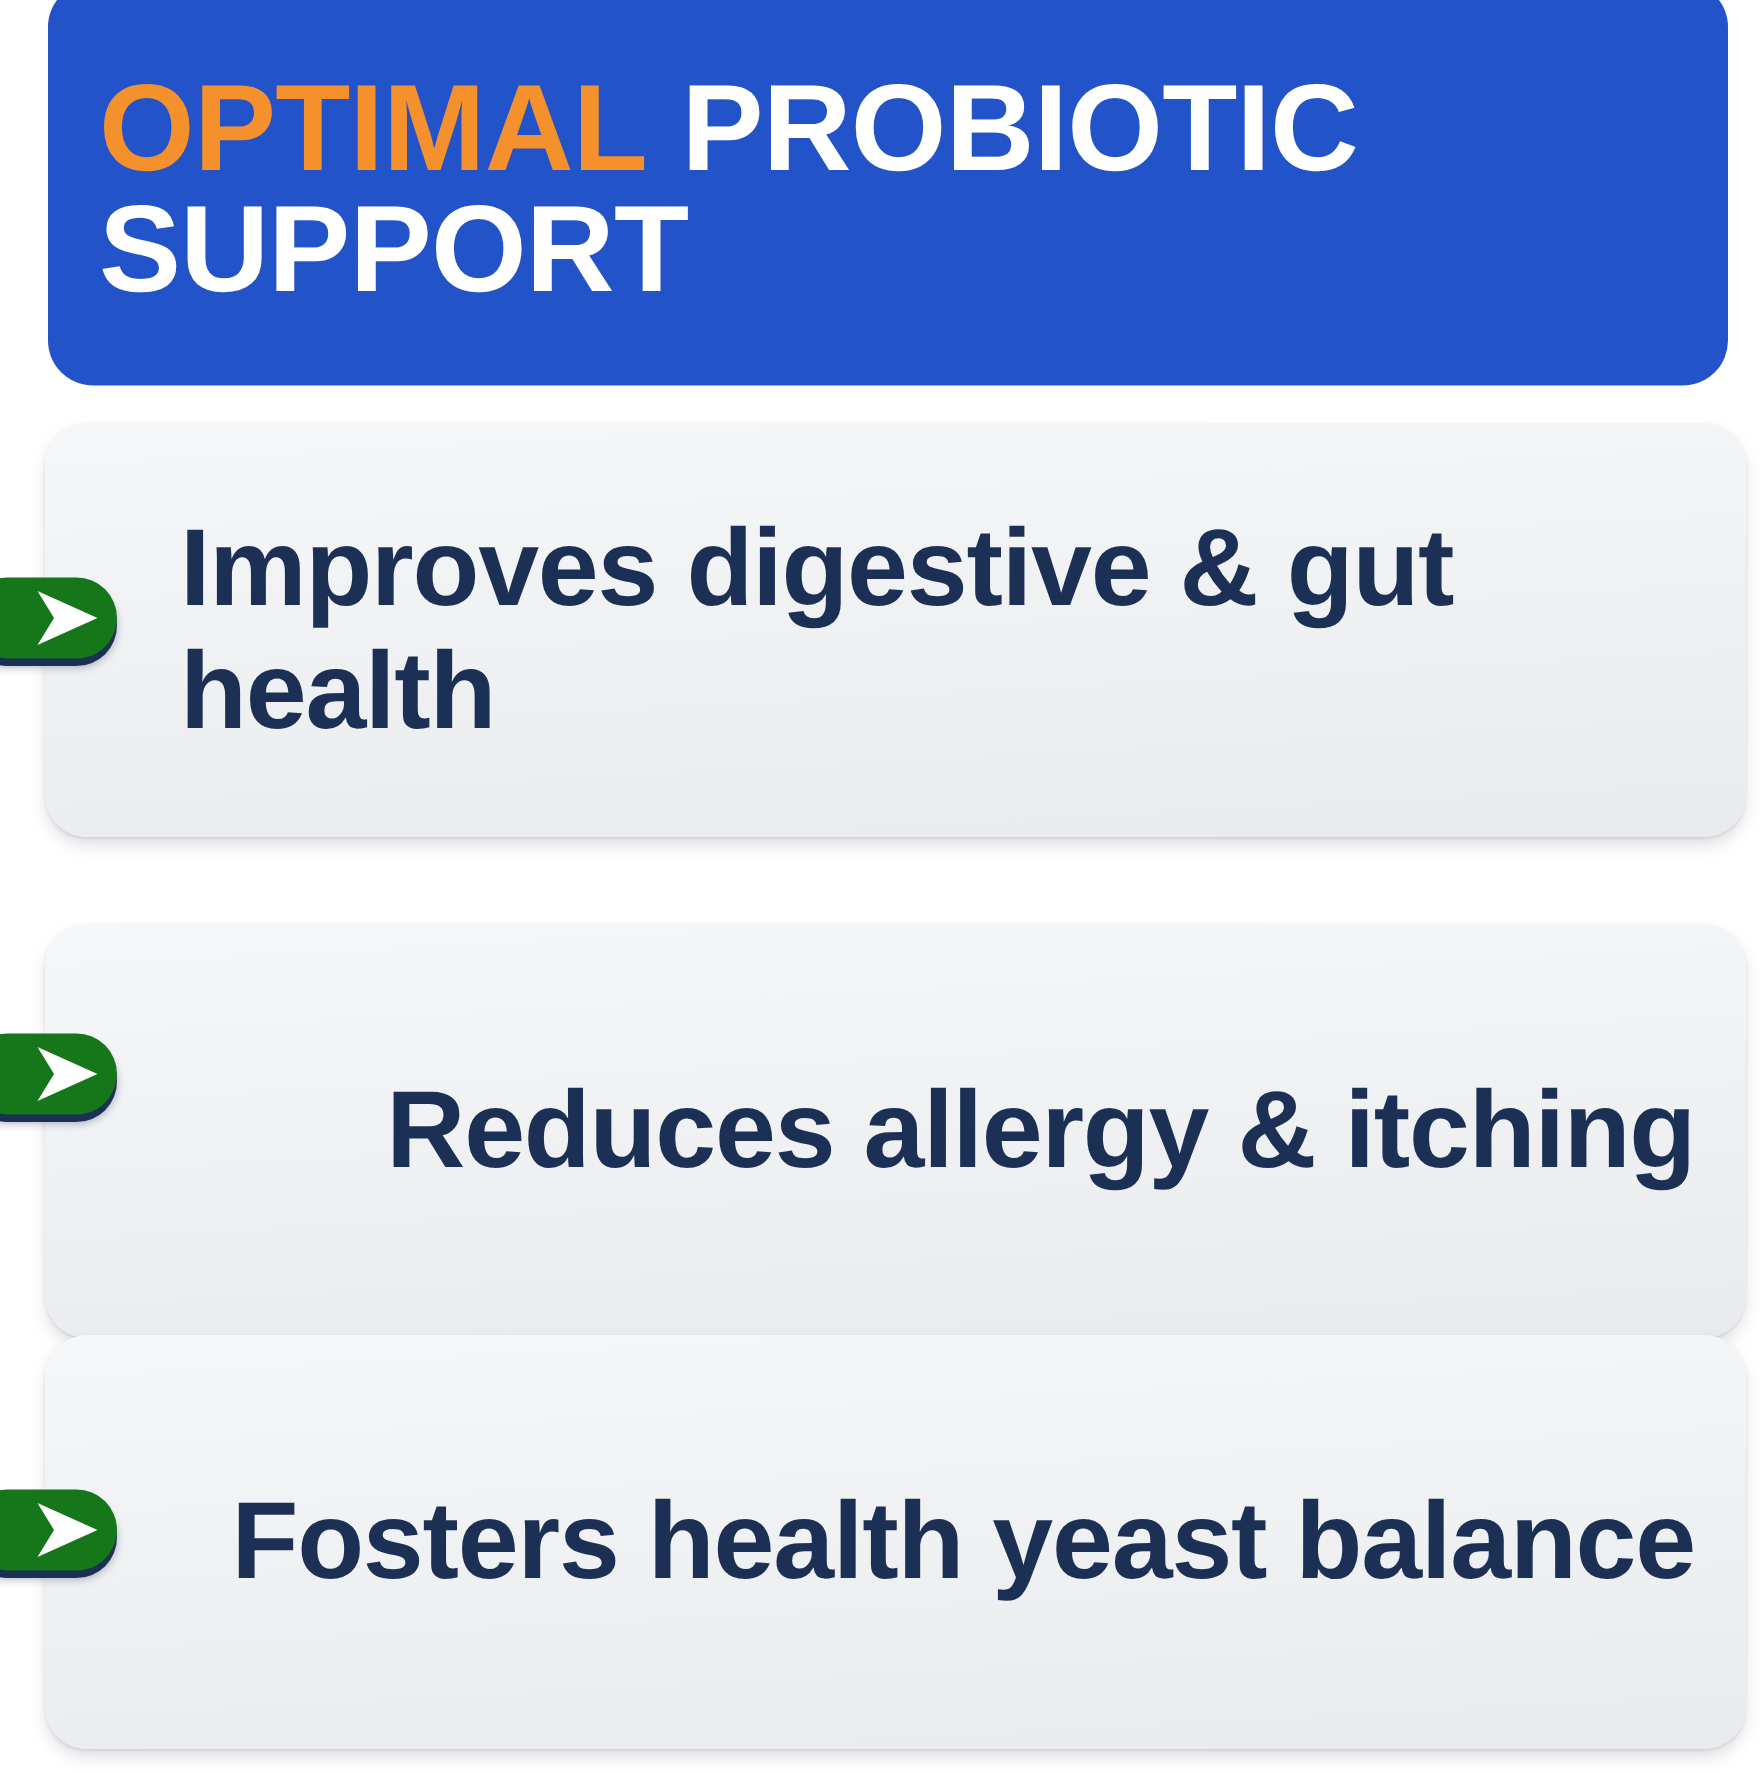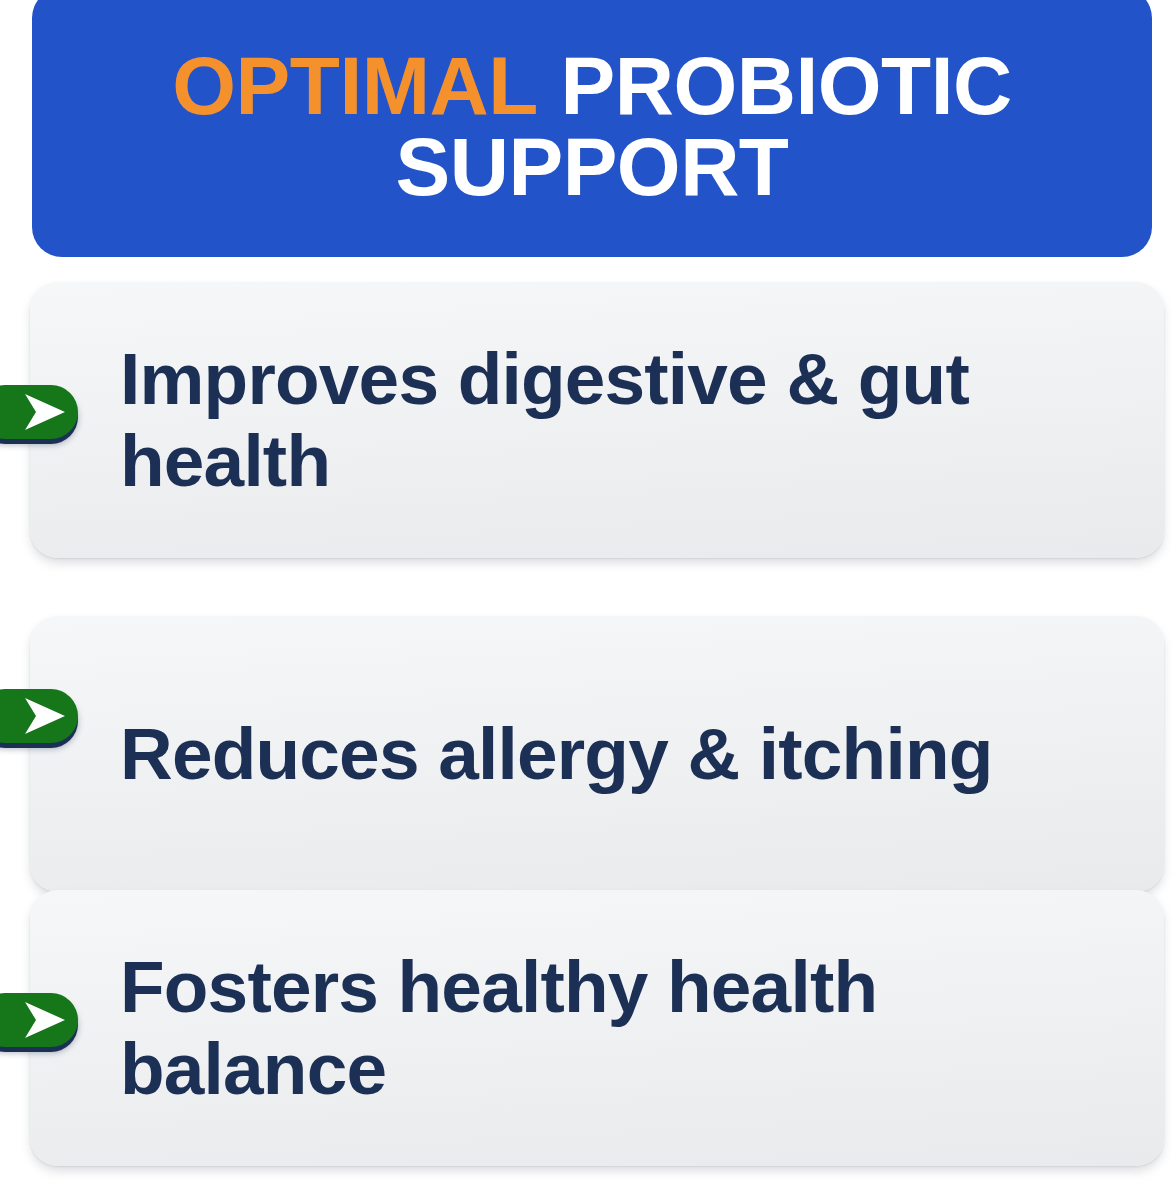--- a/index.html
+++ b/index.html
@@ -34,21 +34,20 @@
     border-radius: 30px;
     box-sizing: border-box;
     display: flex;
     align-items: center;
     justify-content: center;
     padding: 14px 22px 6px 22px;
     overflow: hidden;
   }
   .header-title {
     margin: 12px;
-    text-align: center;
     font-size: 82px;
     line-height: 0.98;
     font-weight: 700;
     letter-spacing: -0.5px;
     color: #FFFFFF;
     font-family: "Liberation Sans", "DejaVu Sans", sans-serif;
     white-space: normal;
     word-spacing: 2px;
   }
   .header-title .word-accent {
@@ -64,20 +63,21 @@
     left: 30px;
     width: 1134px;
     height: 276px;
     border-radius: 28px;
     background: linear-gradient(177deg, #F6F7F8 0%, #EFF0F2 55%, #E9EAEC 100%);
     box-shadow: 0 6px 10px rgba(120,125,135,0.22),
                 0 1px 2px rgba(120,125,135,0.18);
     box-sizing: border-box;
     display: flex;
     align-items: center;
+    justify-content: flex-end;
   }
   #card-0 { top: 282px; }
   #card-1 { top: 616px; }
   #card-2 { top: 890px; }
 
   .benefit-text {
     margin: 0;
     padding-left: 90px;
     padding-right: 34px;
     font-size: 73px;
@@ -135,21 +135,21 @@
   <div class="benefit-card" id="card-1">
     <p class="benefit-text">Reduces allergy &amp; itching</p>
   </div>
   <div class="arrow-badge" id="badge-1">
     <svg viewBox="0 0 44 40" xmlns="http://www.w3.org/2000/svg" aria-hidden="true">
       <path d="M2 2 L42 20 L2 38 L13 20 Z" fill="#FFFFFF"></path>
     </svg>
   </div>
 
   <div class="benefit-card" id="card-2">
-    <p class="benefit-text">Fosters healthy health balance</p>
+    <p class="benefit-text">Fosters health yeast balance</p>
   </div>
   <div class="arrow-badge" id="badge-2">
     <svg viewBox="0 0 44 40" xmlns="http://www.w3.org/2000/svg" aria-hidden="true">
       <path d="M2 2 L42 20 L2 38 L13 20 Z" fill="#FFFFFF"></path>
     </svg>
   </div>
 
 </div>
 
 </body></html>

